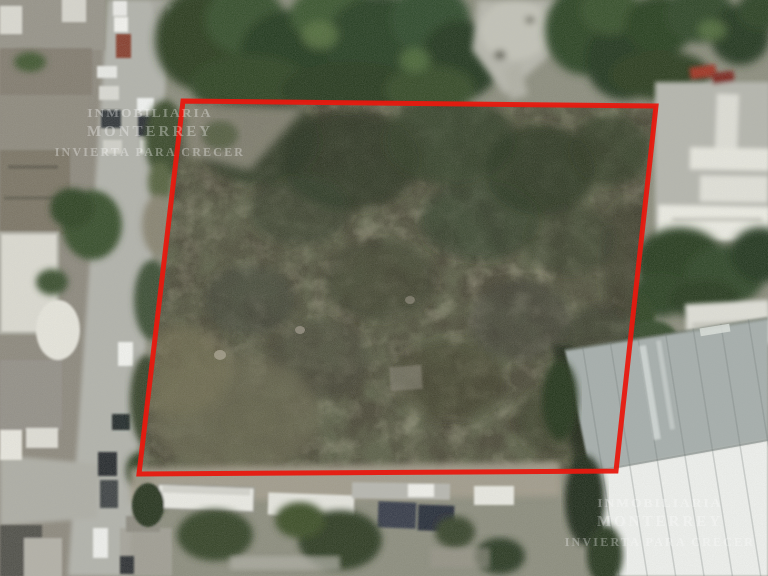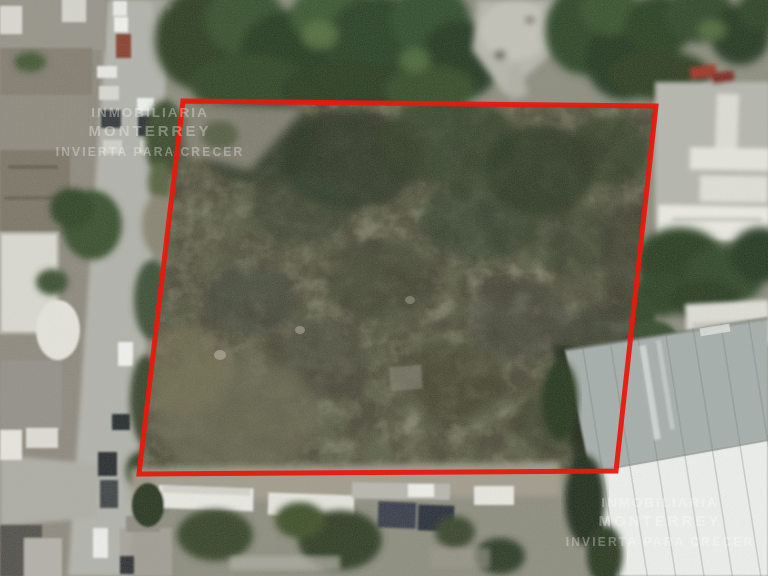--- a/index.html
+++ b/index.html
@@ -1,17 +1,17 @@
 <!DOCTYPE html>
 <html><head>
 <meta charset="utf-8">
 <style>
   html,body{margin:0;padding:0;background:#222;}
   .stage{position:relative;width:768px;height:576px;overflow:hidden;
-         font-family:Liberation Sans, sans-serif;}
+         font-family:Liberation Serif, serif;}
   svg{display:block}
   text.wm{fill:#ffffff;font-weight:bold;text-anchor:middle;}
 </style>
 </head>
 <body>
 
 <div class="stage">
 <svg width="768" height="576" viewBox="0 0 768 576">
   <defs>
     <filter id="b1">

